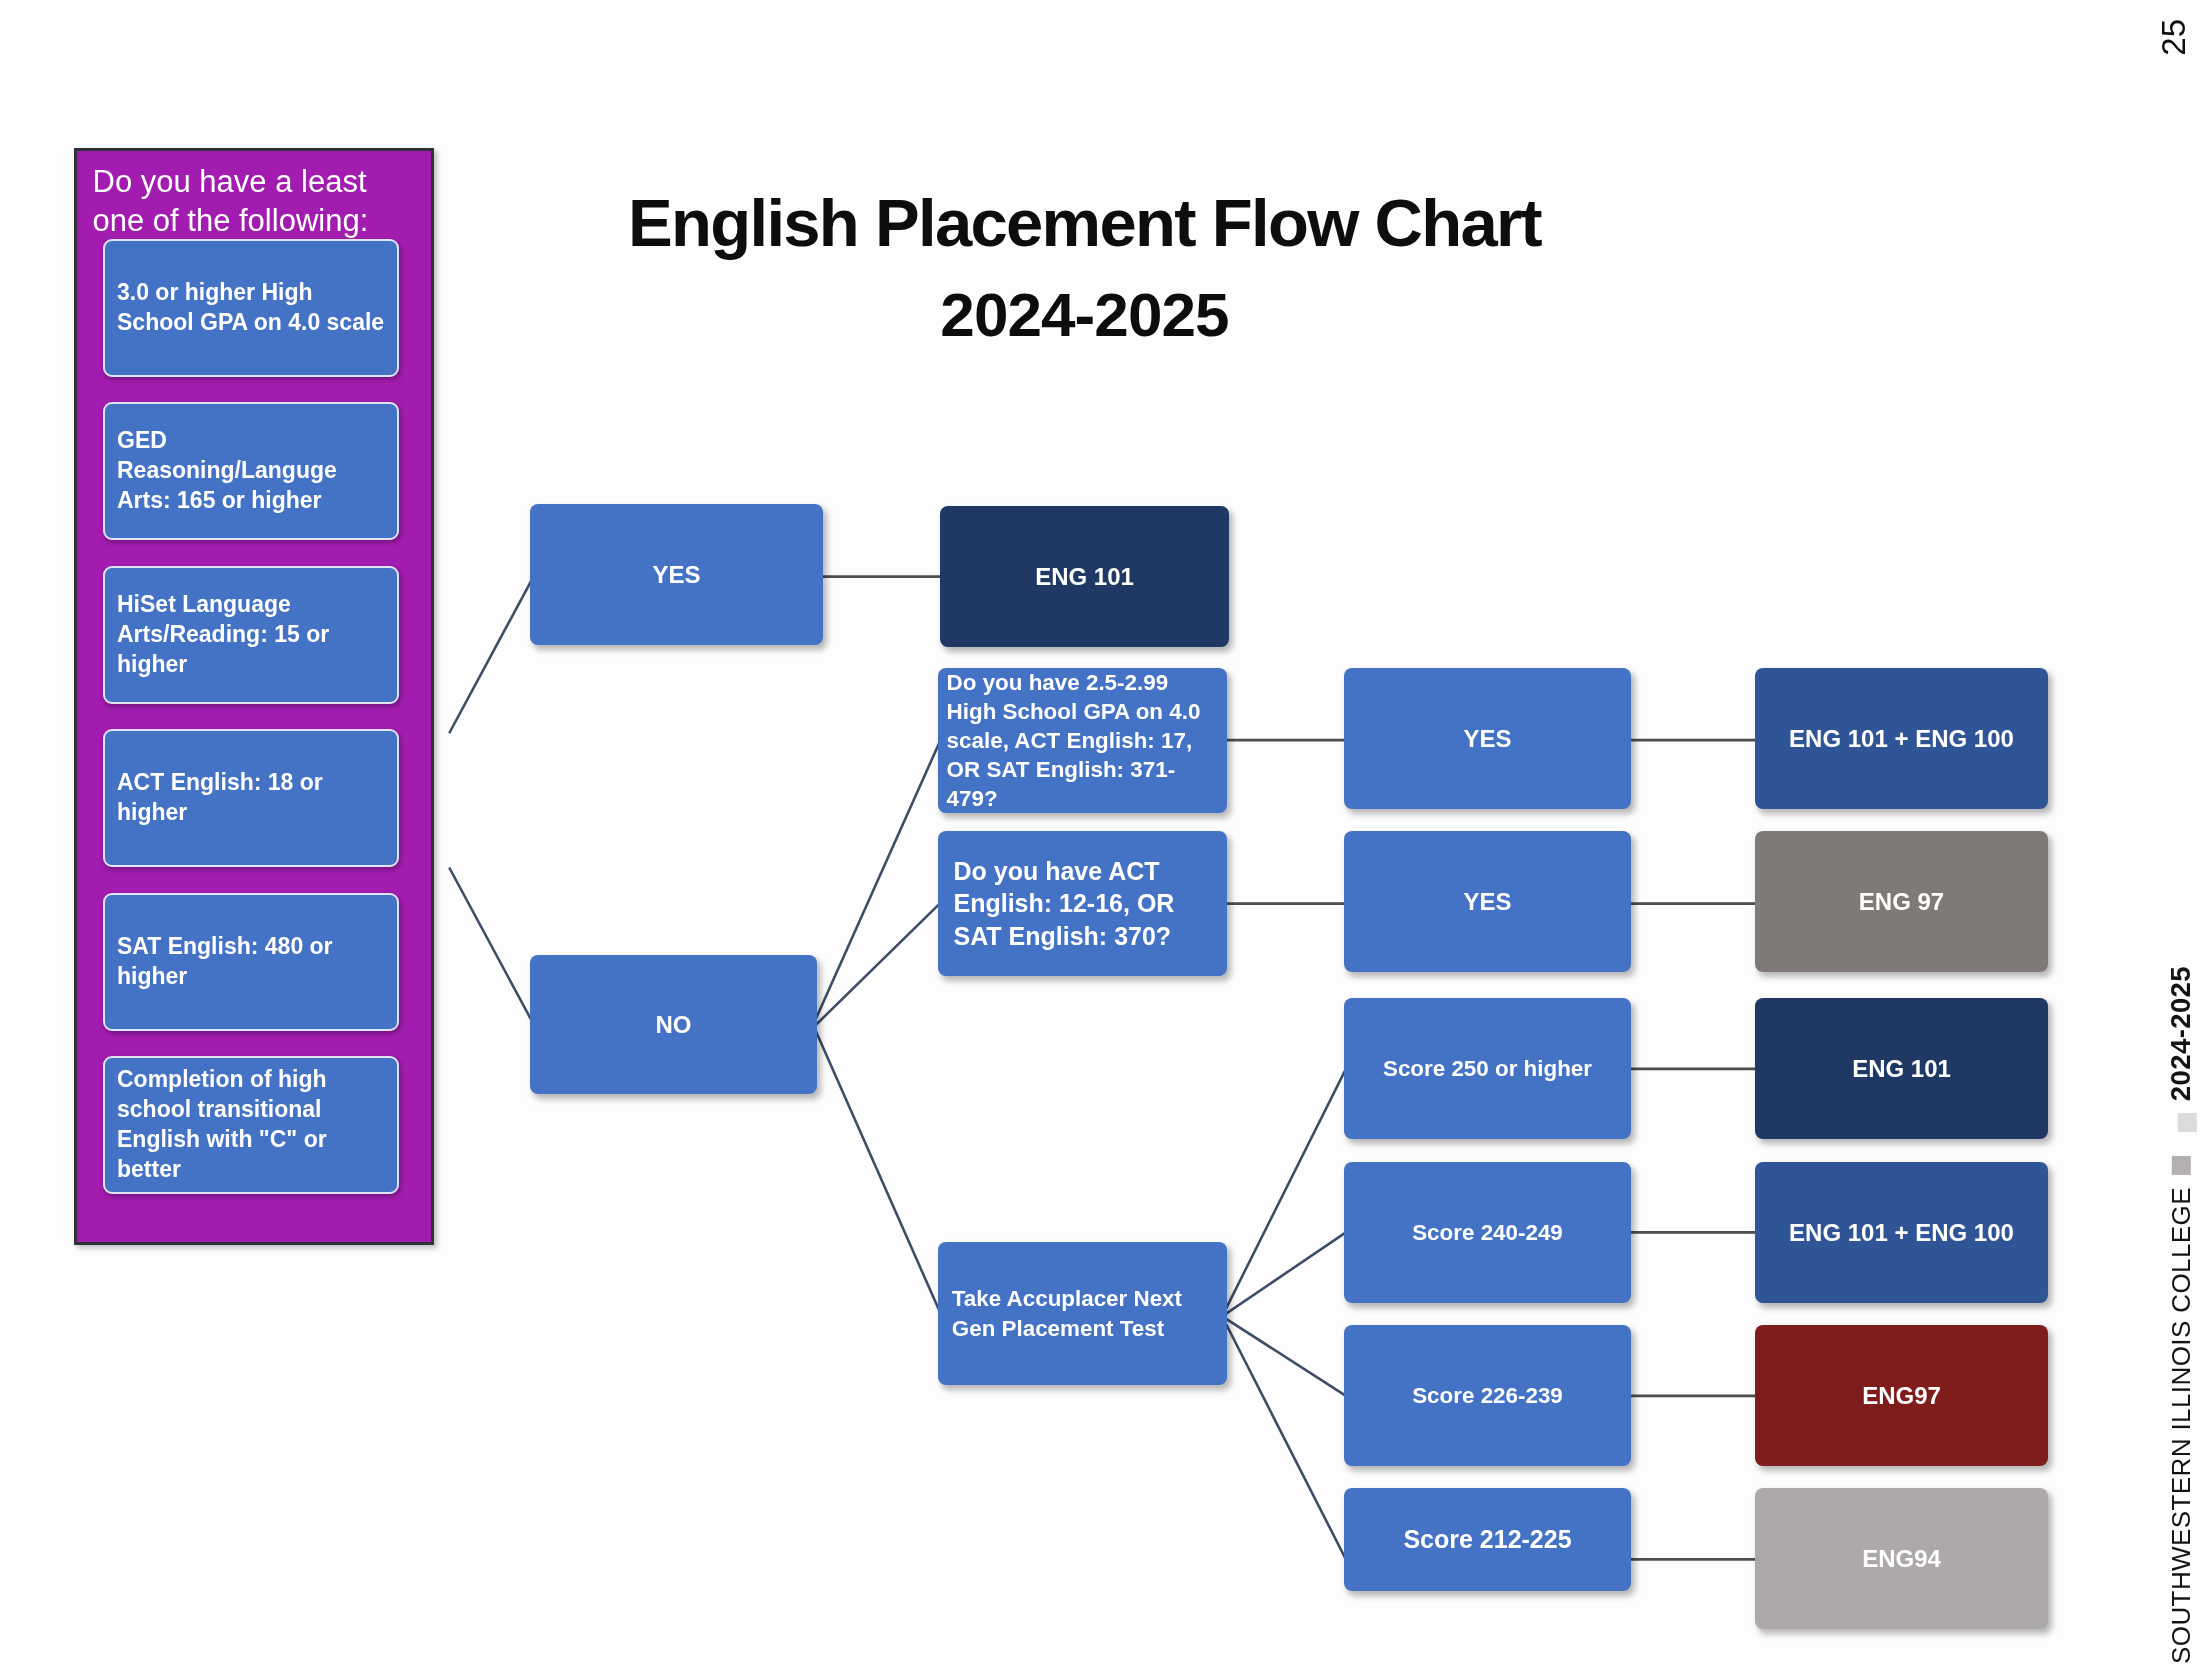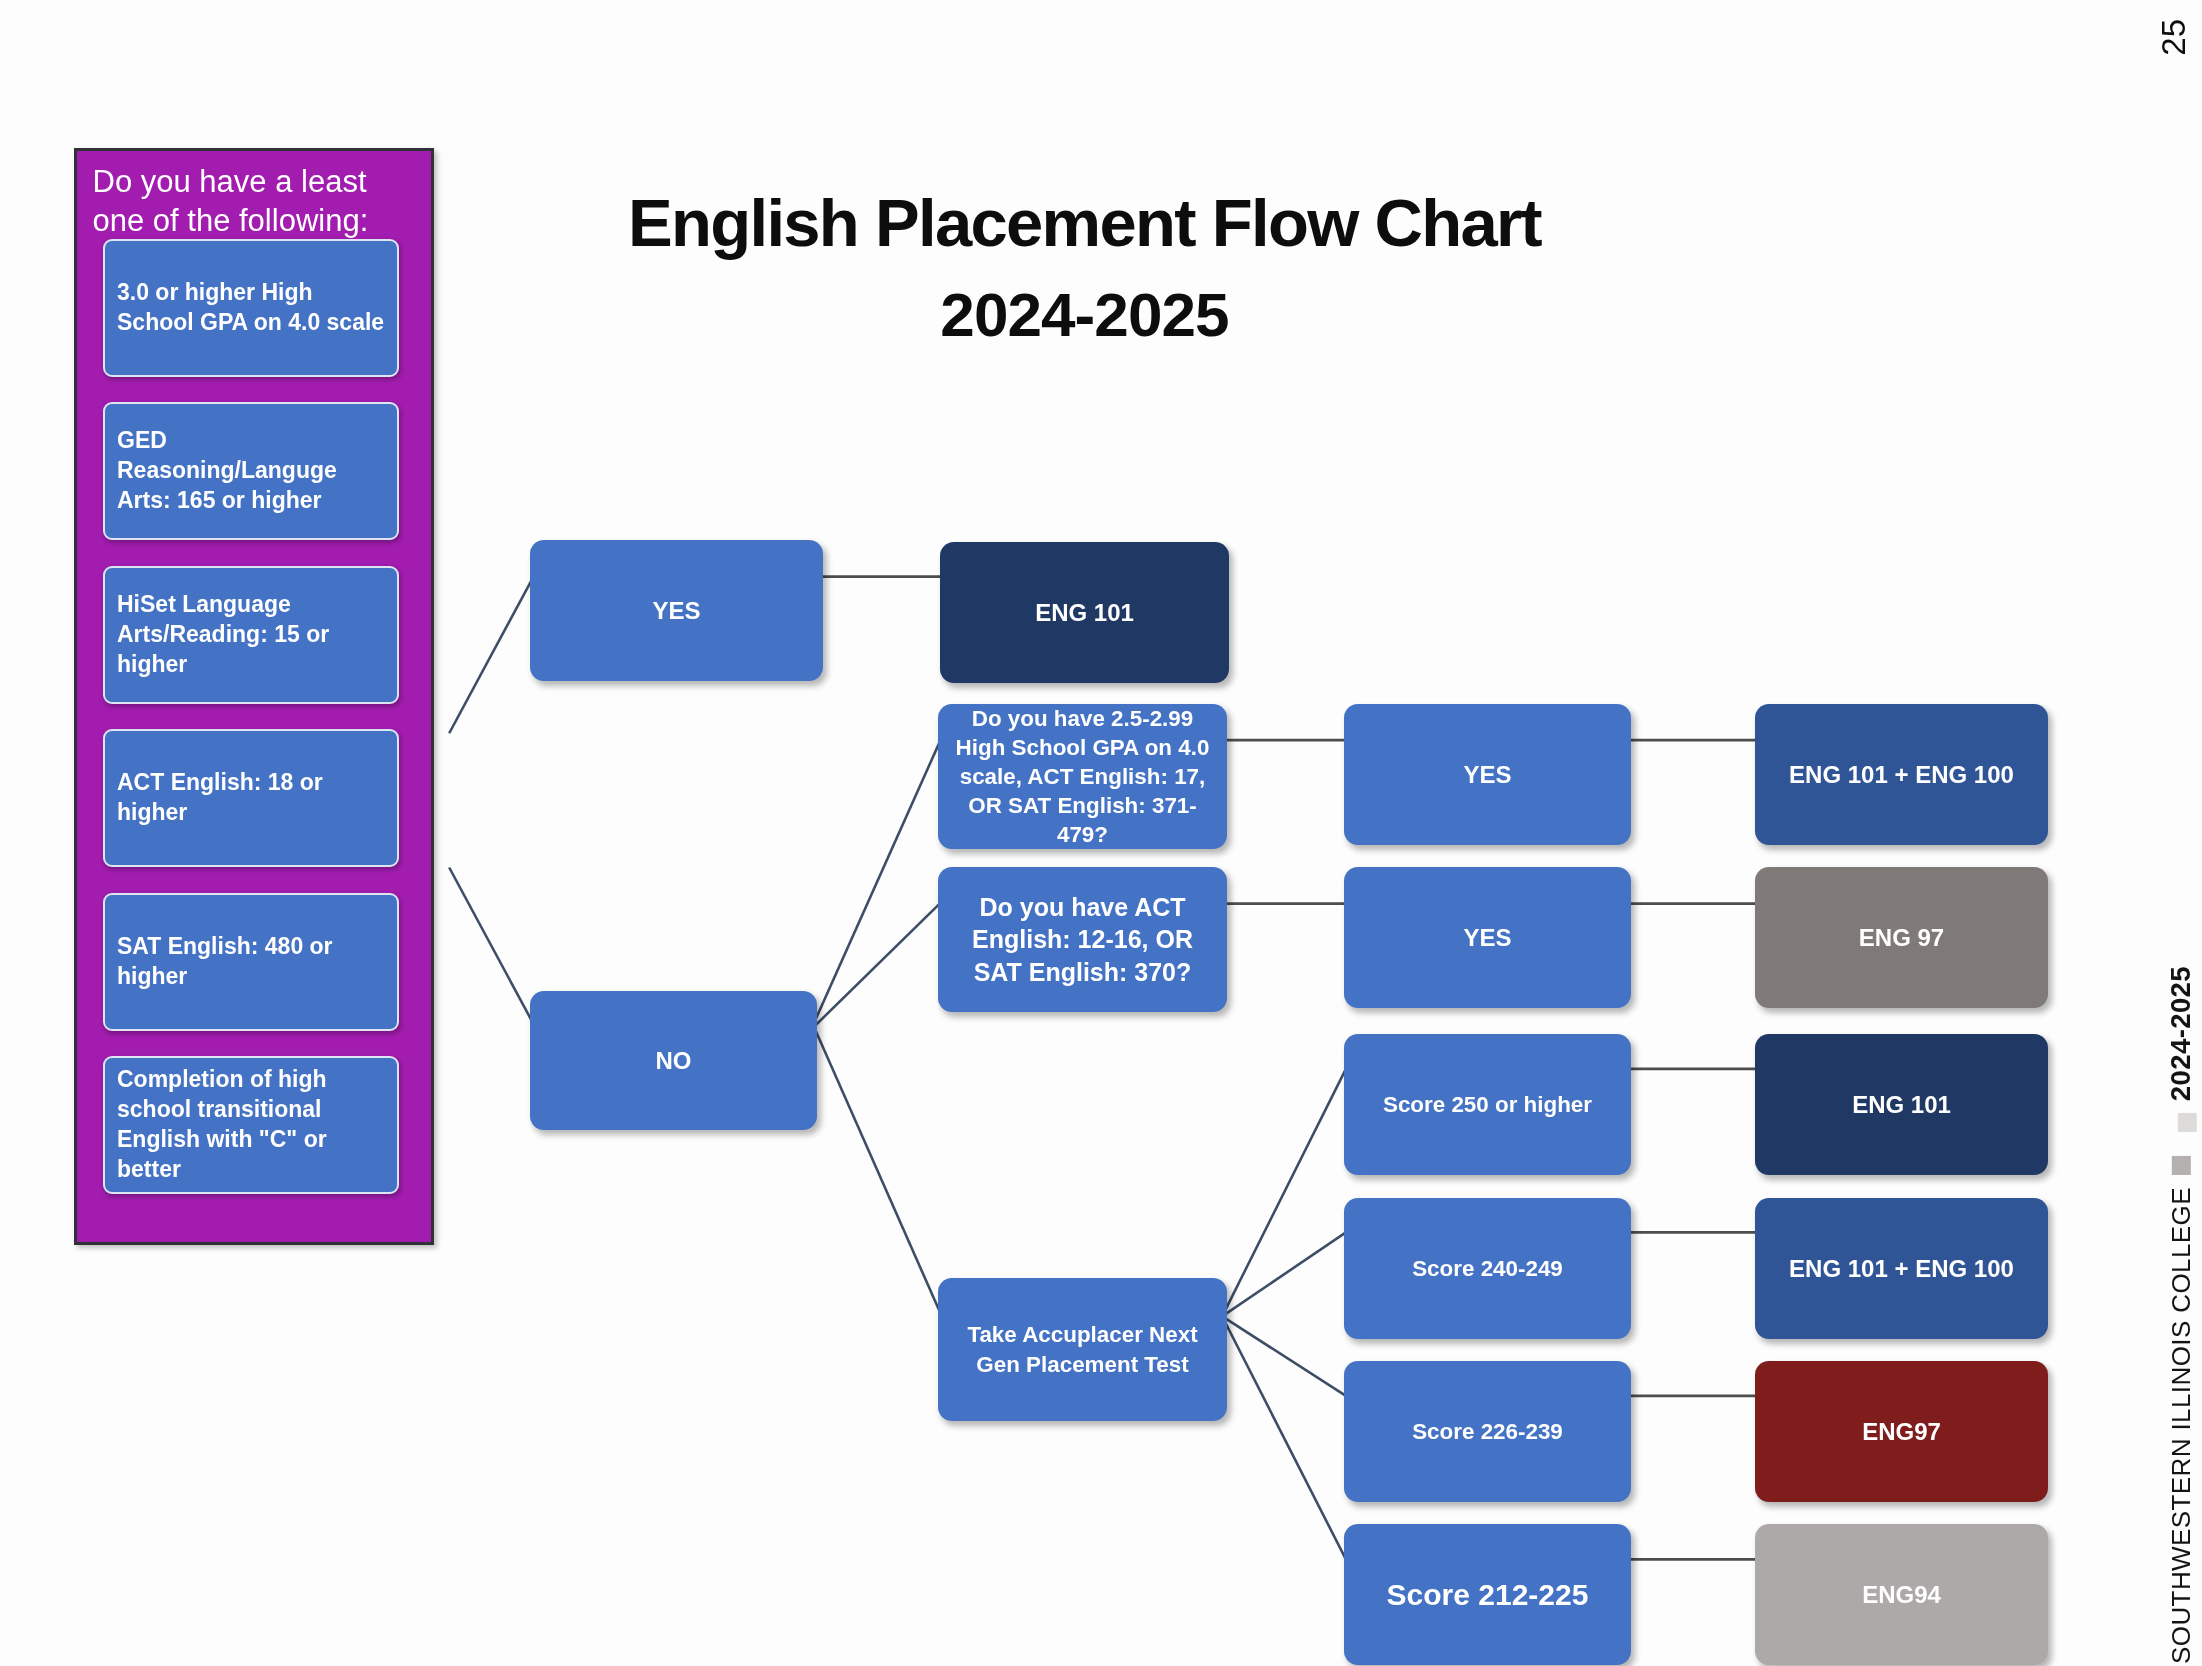--- a/index.html
+++ b/index.html
@@ -26,38 +26,37 @@
     position:absolute;left:26px;width:268px;height:134px;
     background:#4472C4;border:2.6px solid #dce5f1;border-radius:9px;
     display:flex;align-items:center;justify-content:center;text-align:left;
     color:#ffffff;font-size:23px;font-weight:bold;line-height:1.3;padding:0 12px;
     box-shadow:1.7px 2.6px 4.3px rgba(0,0,0,.25);
   }
   #sb-0{top:88px}#sb-1{top:251px}#sb-2{top:415px}
   #sb-3{top:578px}#sb-4{top:742px}#sb-5{top:905px}
   
   .node{
-    position:absolute;border-radius:14px;background:#4472C4;color:#ffffff;
-    display:flex;align-items:center;justify-content:center;text-align:center;
+    position:absolute;border-radius:8px;background:#4472C4;color:#ffffff;
+    display:flex;align-items:center;justify-content:center;text-align:left;
     font-weight:bold;font-size:24px;line-height:1.3;padding:5.2px 13.8px;box-sizing:border-box;
     box-shadow:3.4px 4.3px 6px rgba(0,0,0,.28);
-    margin-top:36px;
   }
   #n-yes-top{left:530px;top:504px;width:293px;height:141px}
   #n-eng101-top{left:940px;top:506px;width:289px;height:141px;background:#1F3864}
   #n-q-gpa{left:938px;top:668px;width:289px;height:145px;font-size:22.4px;padding:5.2px 8.6px}
   #n-q-act{left:938px;top:831px;width:289px;height:145px;font-size:25px;padding:5.2px 15.5px}
   #n-no{left:530px;top:955px;width:287px;height:139px}
   #n-accuplacer{left:938px;top:1242px;width:289px;height:143px;font-size:22.4px}
   #n-yes-1{left:1344px;top:668px;width:287px;height:141px}
   #n-yes-2{left:1344px;top:831px;width:287px;height:141px}
   #n-score-250{left:1344px;top:998px;width:287px;height:141px;font-size:22.4px}
   #n-score-240{left:1344px;top:1162px;width:287px;height:141px;font-size:22.4px}
   #n-score-226{left:1344px;top:1325px;width:287px;height:141px;font-size:22.4px}
-  #n-score-212{left:1344px;top:1488px;width:287px;height:141px;font-size:30px}
+  #n-score-212{left:1344px;top:1488px;width:287px;height:103px;font-size:25px}
   #n-out-1{left:1755px;top:668px;width:293px;height:141px;background:#2F5597}
   #n-out-2{left:1755px;top:831px;width:293px;height:141px;background:#7F7A78}
   #n-out-3{left:1755px;top:998px;width:293px;height:141px;background:#1F3864}
   #n-out-4{left:1755px;top:1162px;width:293px;height:141px;background:#2F5597}
   #n-out-5{left:1755px;top:1325px;width:293px;height:141px;background:#7f1d1d}
   #n-out-6{left:1755px;top:1488px;width:293px;height:141px;background:#ACA9A8}
   
   .page-number{
     position:absolute;top:19px;right:10.3px;
     writing-mode:vertical-rl;transform:rotate(180deg);

